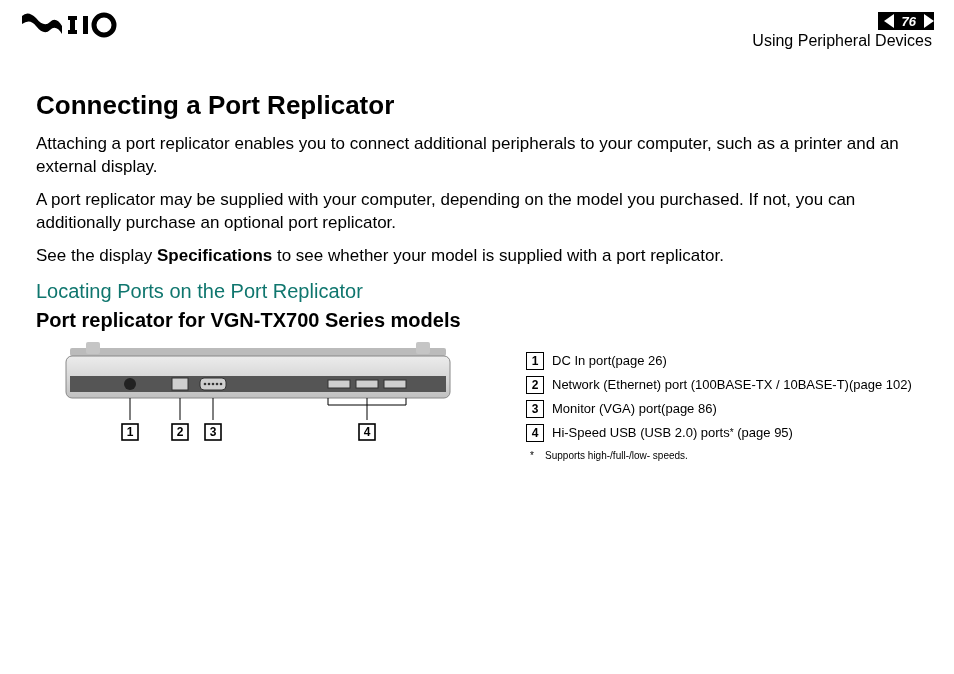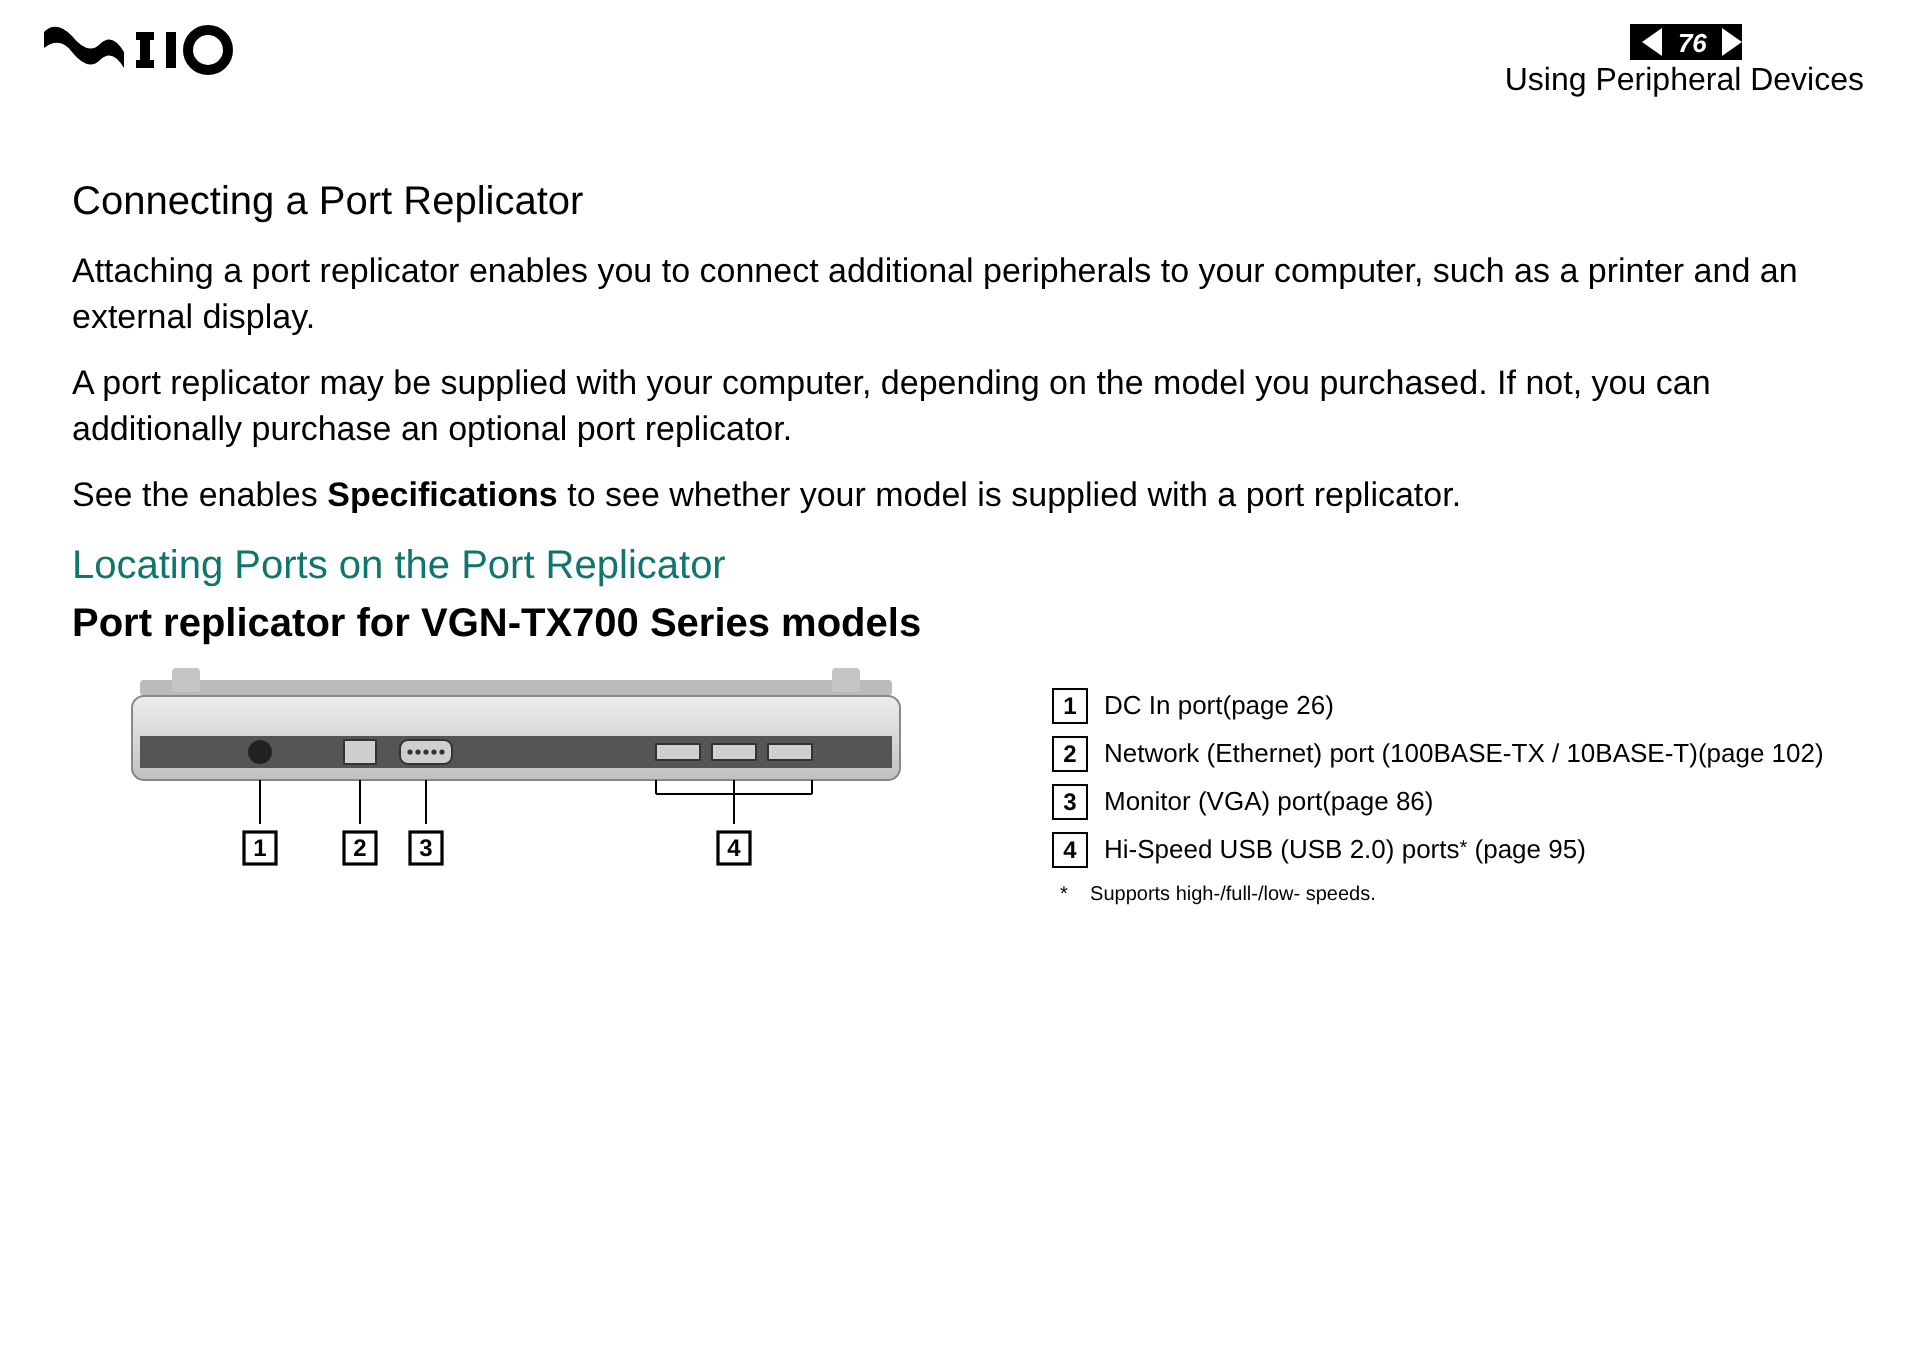--- a/index.html
+++ b/index.html
@@ -20,21 +20,21 @@
   .topbar {
     display: flex;
     justify-content: space-between;
     align-items: flex-start;
     padding: 12px 20px 0 20px;
   }
   .logo-slot svg { display: block; }
   .nav-block {
     display: flex;
     flex-direction: column;
-    align-items: center;
+    align-items: flex-end;
   }
   .nav-row {
     display: flex;
     align-items: center;
     background: #000;
     color: #fff;
     height: 18px;
     padding-left: 6px;
   }
   .nav-row .tri {
@@ -60,22 +60,22 @@
   .breadcrumb {
     font-weight: normal;
     font-size: 16px;
     margin-top: 2px;
     padding-right: 2px;
   }
   .content {
     padding: 14px 36px 0 36px;
   }
   h1 {
-    font-weight: normal;
-    font-size: 20px;
+    font-weight: bold;
+    font-size: 26px;
     margin: 26px 0 12px 0;
   }
   .para {
     font-size: 17px;
     line-height: 1.35;
     margin: 6px 0 10px 0;
   }
   .bold { font-weight: bold; }
   h2 {
     color: #0f766e;
@@ -154,21 +154,21 @@
       <div class="breadcrumb">Using Peripheral Devices</div>
     </div>
   </div>
 
   <div class="content">
     <h1>Connecting a Port Replicator</h1>
 
     <p class="para">Attaching a port replicator enables you to connect additional peripherals to your computer, such as a printer and an external display.</p>
     <p class="para">A port replicator may be supplied with your computer, depending on the model you purchased. If not, you can additionally purchase an optional port replicator.</p>
     <p class="para">
-      <span>See the enables </span><span class="bold">Specifications</span><span> to see whether your model is supplied with a port replicator.</span>
+      <span>See the display </span><span class="bold">Specifications</span><span> to see whether your model is supplied with a port replicator.</span>
     </p>
 
     <h2>Locating Ports on the Port Replicator</h2>
     <h3>Port replicator for VGN-TX700 Series models</h3>
 
     <div class="split">
       <div class="diagram-col">
         <svg width="420" height="110" viewBox="0 0 420 110">
           <defs>
             <linearGradient id="bodyGrad" x1="0" y1="0" x2="0" y2="1">

